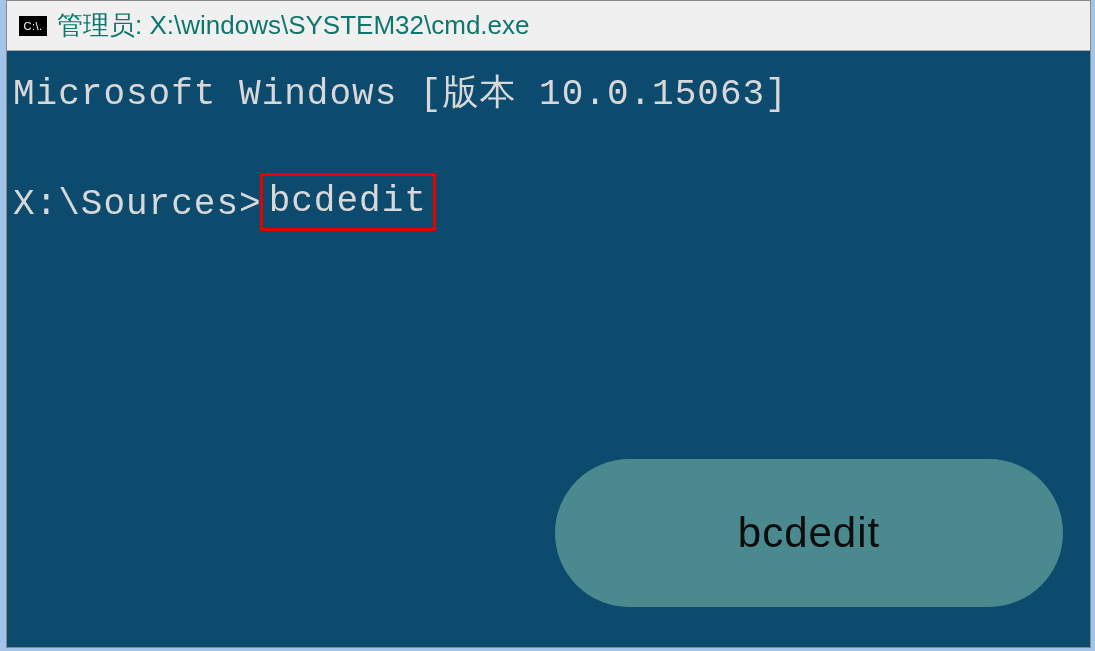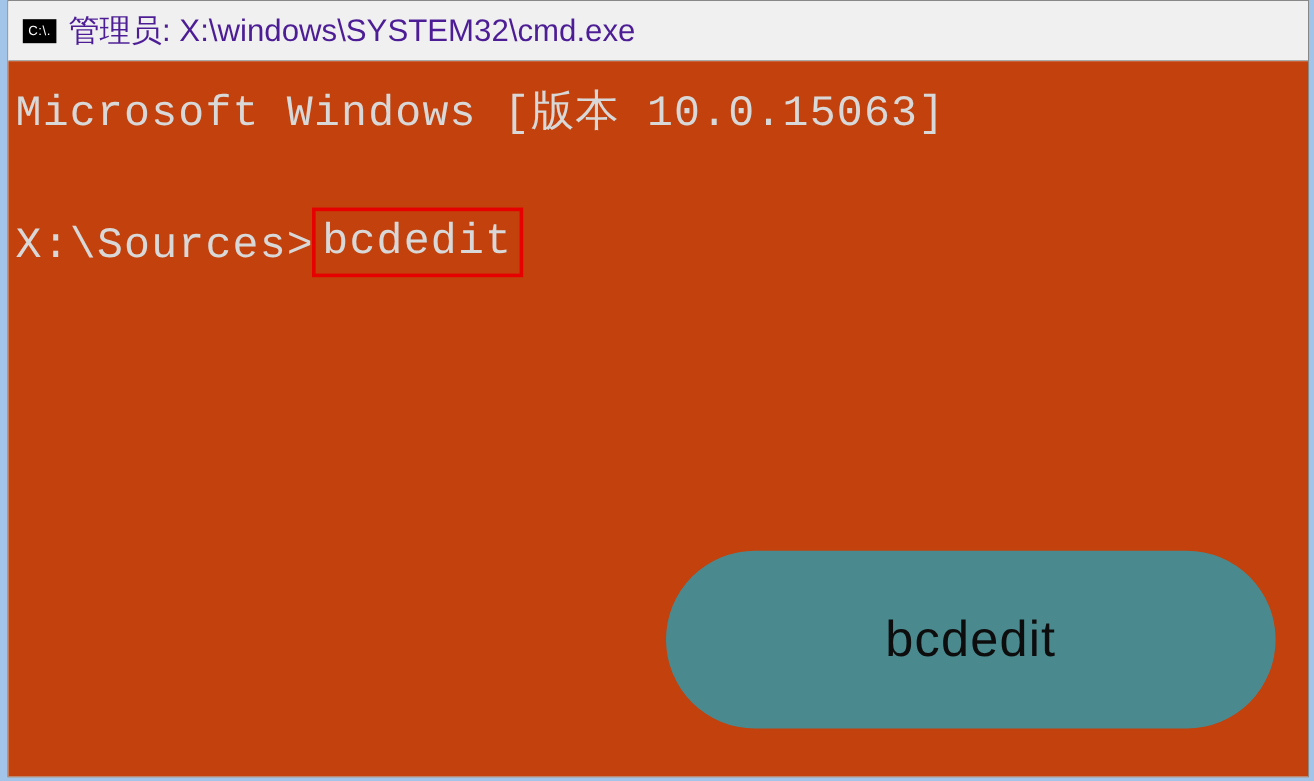--- a/index.html
+++ b/index.html
@@ -40,24 +40,24 @@
       font-family: Arial, sans-serif;
       display: flex;
       align-items: center;
       justify-content: center;
       margin-right: 10px;
       letter-spacing: 0.5px;
     }
     .titlebar-text {
       font-family: "Microsoft YaHei", Arial, sans-serif;
       font-size: 26px;
-      color: #4c1d95;
+      color: #0f766e;
     }
     .terminal {
-      background: #c2410c;
+      background: #0c4a6e;
       width: 100%;
       height: calc(100% - 50px);
       padding: 18px 0 0 0;
       position: relative;
       font-family: "SimSun", "NSimSun", "Courier New", monospace;
       color: #d8d8d8;
       font-size: 36px;
       line-height: 1.45;
       letter-spacing: 1px;
     }

